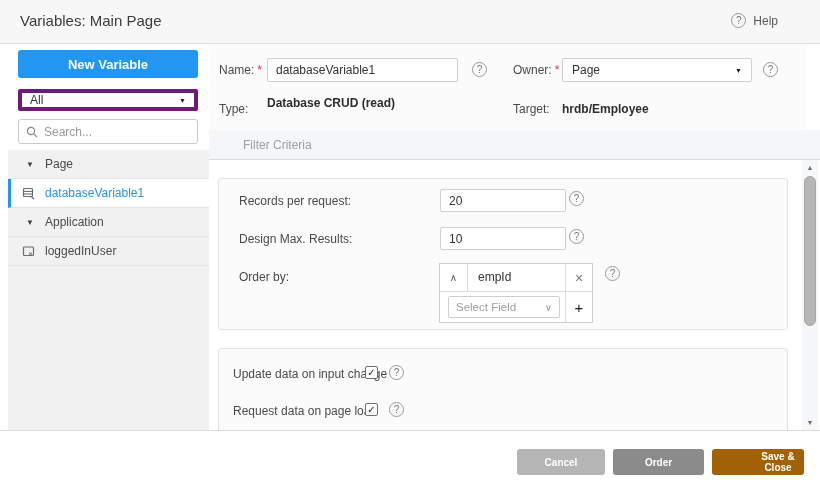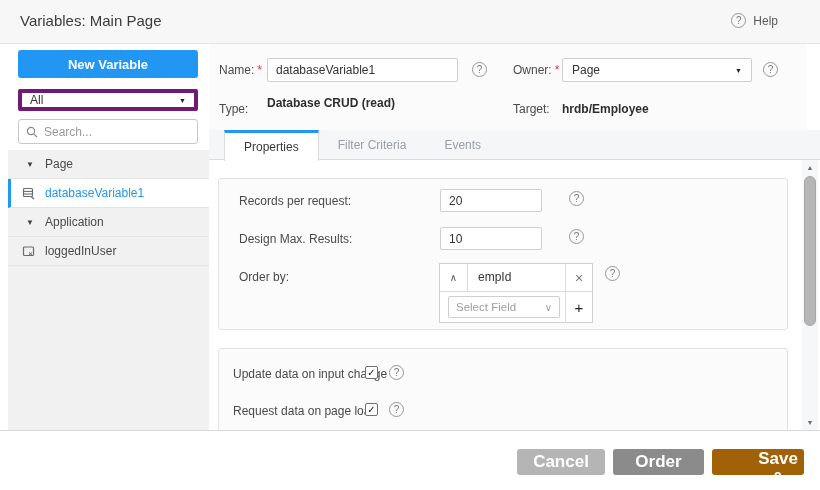--- a/index.html
+++ b/index.html
@@ -63,21 +63,21 @@
          cursor:pointer; position:relative; }
   .tab.active { background:#fff; border-top:3px solid #2196f3; border-left:1px solid #dcdcdc;
                 border-right:1px solid #dcdcdc; color:#3a3a3a; font-weight:500; height:31px; z-index:2; }
 
   
   .content { position:absolute; left:209px; top:160px; width:592px; height:270px; background:#fff; overflow:hidden; }
   .gbox { position:absolute; left:9px; width:570px; background:#fbfbfc; border:1px solid #e2e2e2; border-radius:3px; }
   .box1 { top:18px; height:152px; }
   .box2 { top:188px; height:120px; }
   .plabel { position:absolute; left:20px; font-size:12px; color:#4a4a4a; white-space:nowrap; }
-  .pinput { position:absolute; left:221px; width:102px; height:23px; }
+  .pinput { position:absolute; left:221px; width:126px; height:23px; }
   .pq { position:absolute; }
 
   
   .ob { position:absolute; left:220px; top:84px; width:154px; background:#fff; border:1px solid #cfcfcf; }
   .ob-top { height:28px; display:flex; border-bottom:1px solid #dcdcdc; }
   .ob-chev { width:28px; display:flex; align-items:center; justify-content:center; border-right:1px solid #dcdcdc;
              font-size:10px; color:#555; cursor:pointer; }
   .ob-field { flex:1; line-height:27px; padding-left:10px; font-size:12px; color:#333; }
   .ob-close { width:27px; display:flex; align-items:center; justify-content:center; border-left:1px solid #dcdcdc;
               font-size:14px; color:#777; cursor:pointer; }
@@ -95,21 +95,21 @@
   
   .sbar { position:absolute; left:802px; top:160px; width:16px; height:270px; background:#f6f7f8; }
   .sbar-btn { position:absolute; left:0; width:16px; height:15px; font-size:7px; color:#6b6b6b; text-align:center;
               line-height:15px; cursor:pointer; }
   .sbar-up { top:0; } .sbar-down { bottom:0; }
   .sbar-thumb { position:absolute; left:2px; top:16px; width:12px; height:150px; background:#b6b6b6;
                 border:1px solid #a6a6a6; border-radius:6px; cursor:grab; }
 
   
   .footer { position:absolute; left:0; top:430px; width:820px; height:60px; background:#fff; border-top:1px solid #d9d9d9; }
-  .fbtn { position:absolute; top:18px; height:26px; border:none; border-radius:3px; color:#fff; font-size:17px;
+  .fbtn { position:absolute; top:18px; height:26px; border:none; border-radius:3px; color:#fff; font-size:10px;
           font-weight:700; cursor:pointer; font-family:inherit; }
   .btn-cancel { left:517px; width:88px; background:#b5b5b5; }
   .btn-save { left:613px; width:91px; background:#8b8b8b; }
   .btn-saveclose { left:712px; width:92px; background:#a16207;padding-left:40px; }
 </style>
 </head>
 <body>
 
 <div class="app">
 
@@ -185,23 +185,21 @@
     <span class="qmark" style="position:absolute; left:554px; top:18px;">?</span>
 
     <span class="flabel" style="left:10px; top:58px;">Type:</span>
     <span class="fvalue" style="left:58px; top:52px;">Database CRUD (read)</span>
 
     <span class="flabel" style="left:304px; top:58px;">Target:</span>
     <span class="fvalue" style="left:353px; top:58px;">hrdb/Employee</span>
   </div>
 
   <div class="tabbar">
-    <div class="tab active">Properties</div>
     <div class="tab">Filter Criteria</div>
-    <div class="tab">Events</div>
   </div>
 
   <div class="content">
 
     <div class="gbox box1">
       <span class="plabel" style="top:15px;">Records per request:</span>
       <input class="tb pinput" style="top: 10px;" value="20">
       <span class="qmark pq" style="left:350px; top:12px;">?</span>
 
       <span class="plabel" style="top:53px;">Design Max. Results:</span>

